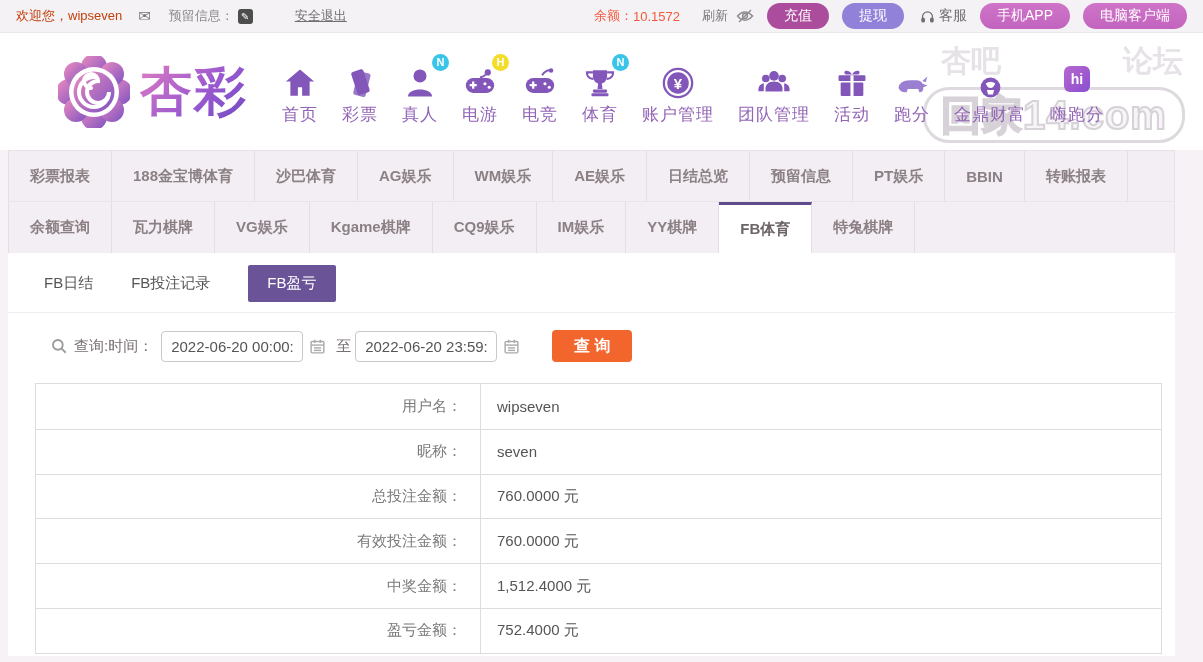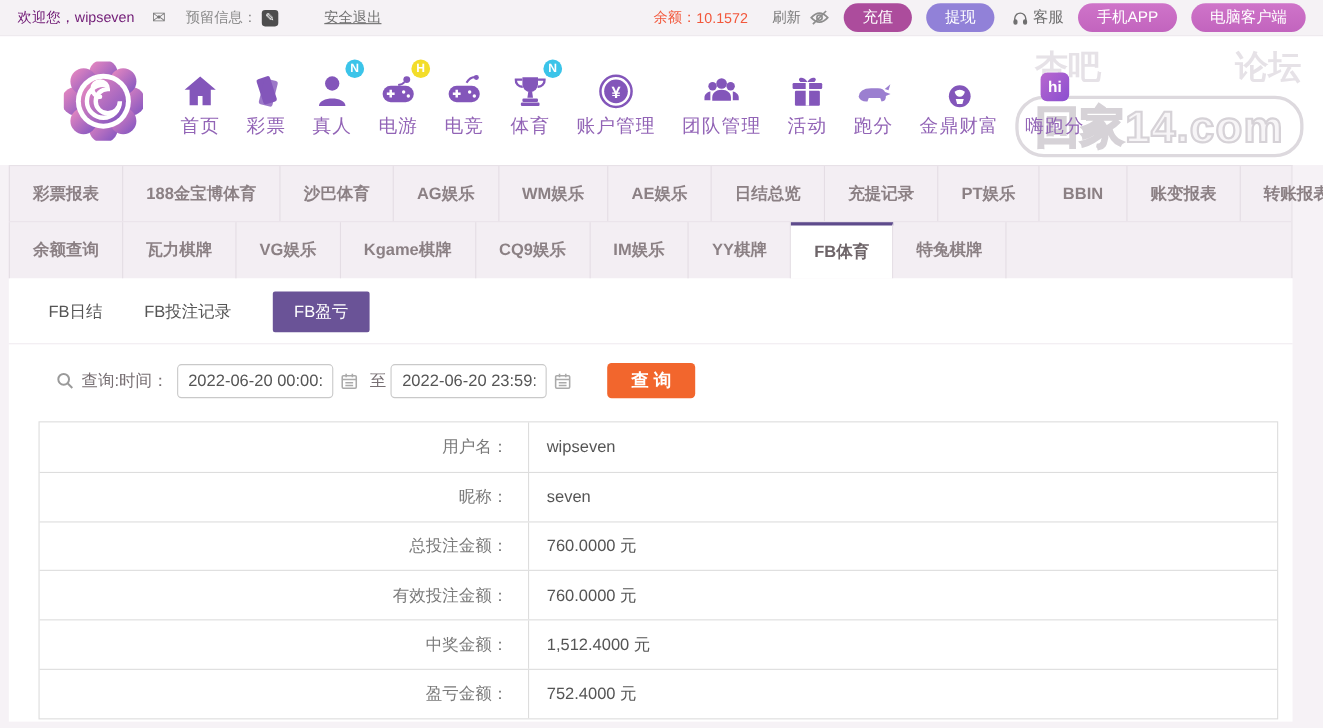--- a/index.html
+++ b/index.html
@@ -2,21 +2,21 @@
 <html><head>
 <meta charset="utf-8">
 <style>
   * { box-sizing: border-box; margin: 0; padding: 0; }
   html,body { width:1203px; height:662px; overflow:hidden;
     font-family:"Liberation Sans","DejaVu Sans",sans-serif; background:#f6f2f6; }
 
   
   .topbar { height:33px; background:#f5f2f5; border-bottom:1px solid #ede8ed;
     display:flex; align-items:center; padding:0 16px; font-size:13px; color:#8a8a8a; }
-  .welcome { color:#701a75; }
+  .welcome { color:#c2410c; }
   .mail-icon { margin-left:16px; color:#777; font-size:15px; cursor:pointer; }
   .reserved { margin-left:18px; }
   .edit-chip { display:inline-flex; align-items:center; justify-content:center;
     width:15px; height:15px; background:#4d4d4d; border-radius:3px; color:#fff;
     font-size:10px; margin-left:4px; cursor:pointer; vertical-align:-2px;}
   .logout { margin-left:42px; color:#6f6f6f; text-decoration:underline; cursor:pointer; }
   .topbar-right { margin-left:auto; display:flex; align-items:center; }
   .balance { color:#f2583c; }
   .refresh { margin-left:22px; color:#777; cursor:pointer; }
   .eye { margin-left:8px; cursor:pointer; display:inline-flex; }
@@ -156,20 +156,21 @@
           <circle cx="11" cy="36" r="13"></circle>
         <circle cx="18" cy="18" r="12"></circle>
           <circle cx="54" cy="18" r="12"></circle>
         <circle cx="54" cy="54" r="12"></circle>
           <circle cx="18" cy="54" r="12"></circle>
       </g>
       <circle cx="36" cy="36" r="25" fill="#fff"></circle>
       <circle cx="36" cy="36" r="20.5" fill="url(#lg)"></circle>
       <path d="M36 21 a15 15 0 1 0 15 15 a11 11 0 1 1 -11 -11 a7 7 0 1 0 -7 7" fill="none" stroke="#fff" stroke-width="4" stroke-linecap="round"></path>
     </svg>
+    <span class="logo-text">杏彩</span>
   </div>
 
   <div class="nav">
     <div class="nav-item">
       <span class="nav-icon">
         <svg viewBox="0 0 24 24">
             <path d="M12 2.5 L22 11 h-3.2 V21 h-5.3 v-6 h-3 v6 H5.2 V11 H2 Z"></path>
           </svg>
       </span>
       <span class="nav-label">首页</span>
@@ -323,30 +324,27 @@
       <div class="tab">
           <span>WM娱乐</span>
         </div>
       <div class="tab">
           <span>AE娱乐</span>
         </div>
       <div class="tab">
           <span>日结总览</span>
         </div>
       <div class="tab">
-          <span>充提记录</span>
+          <span>预留信息</span>
         </div>
       <div class="tab">
           <span>PT娱乐</span>
         </div>
       <div class="tab">
           <span>BBIN</span>
-        </div>
-      <div class="tab">
-          <span>账变报表</span>
         </div>
       <div class="tab">
           <span>转账报表</span>
         </div>
 
     </div>
     <div class="tab-row">
       <div class="tab">
           <span>余额查询</span>
         </div>

